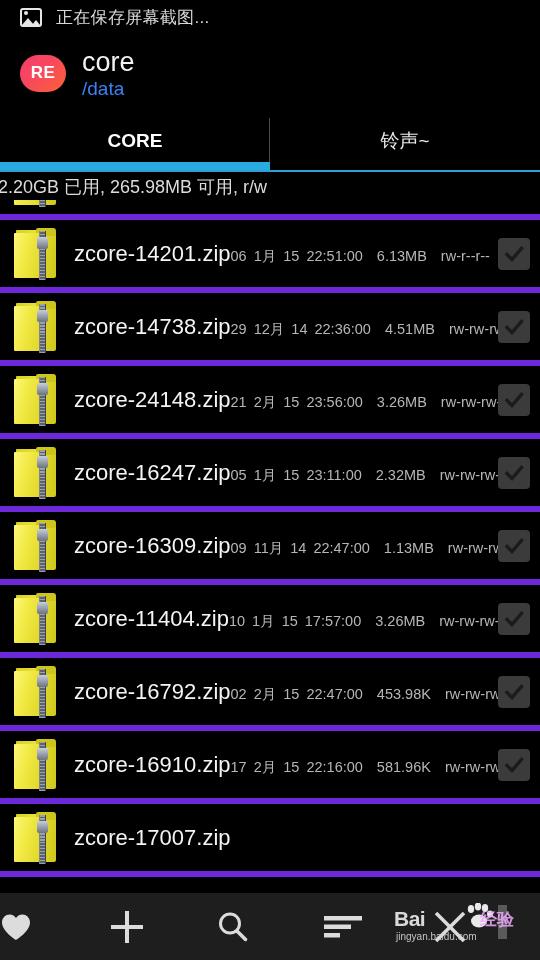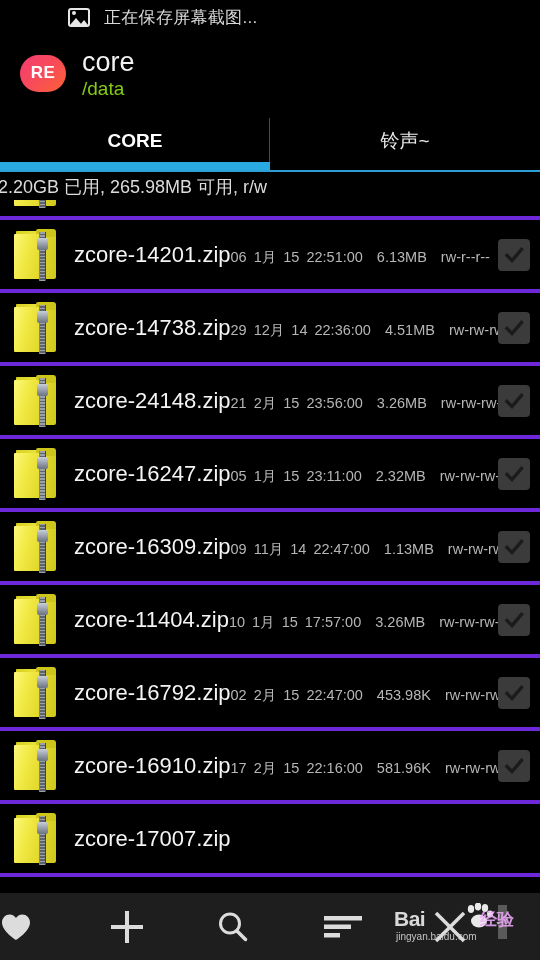--- a/index.html
+++ b/index.html
@@ -7,21 +7,21 @@
     width:540px; height:960px;
     background:#000;
     font-family:"Liberation Sans","DejaVu Sans",sans-serif;
     overflow:hidden;
   }
   #app { position:relative; width:540px; height:960px; background:#000; }
 
   
   .statusbar {
     height:34px; display:flex; align-items:center;
-    padding-left:30px; background:#000;margin-left:38px;
+    padding-left:20px; background:#000;
   }
   .status-icon { width:22px; height:19px; flex:none; position:relative; }
   .status-icon .frame {
     position:absolute; inset:0;
     border:2px solid #e6e6e6; border-radius:3px;
   }
   .status-icon .sun {
     position:absolute; left:4px; top:3.5px;
     width:4px; height:4px; border-radius:50%; background:#e6e6e6;
   }
@@ -45,21 +45,21 @@
   
   .appbar { height:78px; display:flex; align-items:center; padding-left:20px; }
   .app-icon {
     width:46px; height:37px; flex:none; border-radius:19px;
     background:linear-gradient(135deg,#f43d70 0%,#f8495c 45%,#fb6236 100%);
     display:flex; align-items:center; justify-content:center;
     color:#fff; font-size:17px; font-weight:bold; letter-spacing:.5px;
   }
   .titles { margin-left:16px; line-height:1.12; }
   .title { color:#f2f2f2; font-size:27px; font-weight:400; }
-  .subtitle { color:#84cc16; font-size:19px; font-weight:400; margin-top:1px; }
+  .subtitle { color:#3b82f6; font-size:19px; font-weight:400; margin-top:1px; }
 
   
   .tabs { height:58px; display:flex; position:relative; }
   .tab {
     flex:1; display:flex; align-items:center; justify-content:center;
     font-size:19px; color:#e8e8e8; position:relative;
   }
   .tab.active { font-weight:bold; color:#ffffff; }
   .tab-divider {
     position:absolute; left:269px; top:6px; bottom:2px;
@@ -81,21 +81,21 @@
   }
 
   
   .list {
     position:absolute; left:0; right:0;
     top:200px; bottom:67px; overflow:hidden; background:#000;
   }
   .list-inner { position:relative; top:-53px; }
   .row {
     height:73px; display:flex; align-items:center;
-    border-bottom:4px solid #6d28d9; position:relative;
+    border-bottom:6px solid #6d28d9; position:relative;
   }
   .zip-icon {
     width:46px; height:52px; flex:none; margin-left:14px; position:relative;
   }
   .zip-icon .back {
     position:absolute; left:2px; top:2px; width:40px; height:48px;
     background:linear-gradient(100deg,#d8d11c 0%,#e7e03a 40%,#cfc71a 100%);
     border-radius:1px 3px 2px 1px;
   }
   .zip-icon .front {

